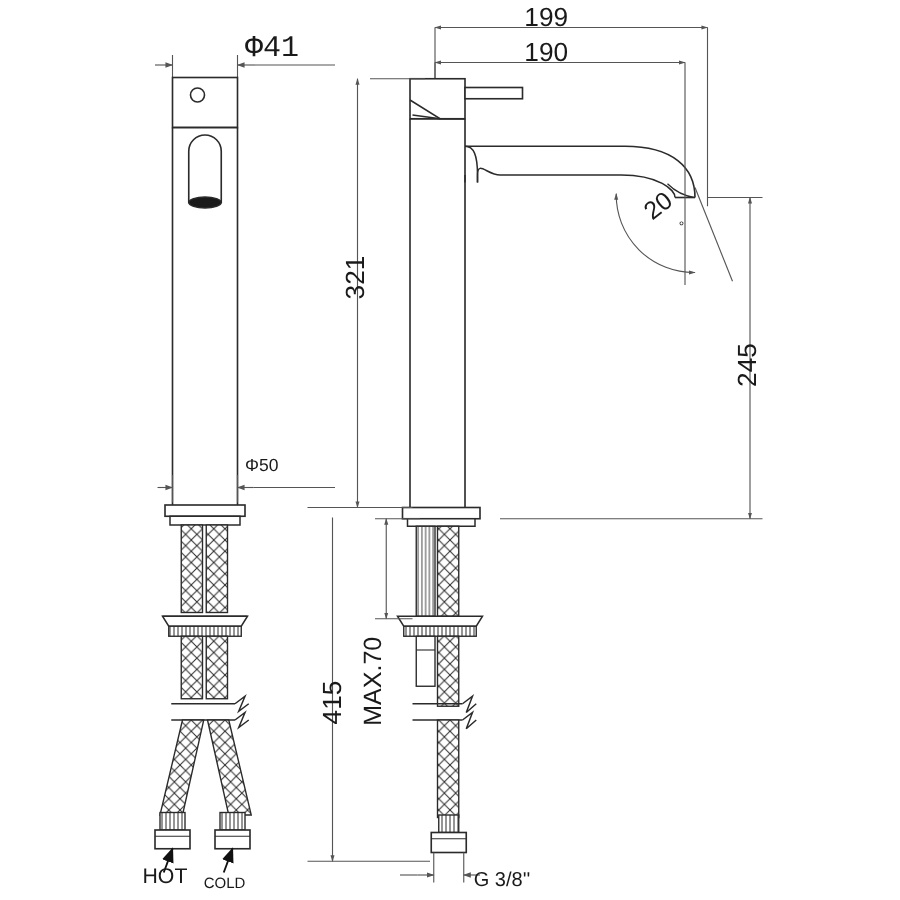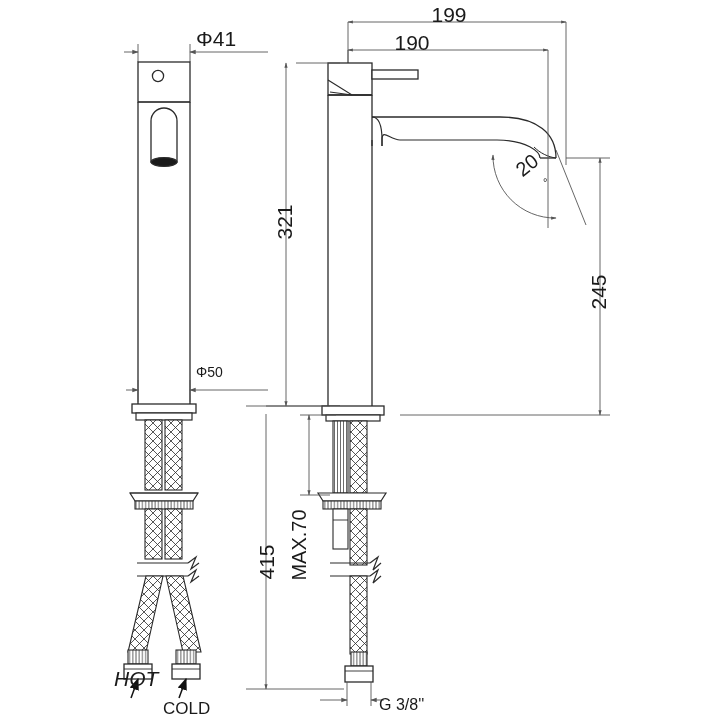--- a/index.html
+++ b/index.html
@@ -22,37 +22,37 @@
     width: 720px;
     height: 720px;
   }
   .dim-text {
     position: absolute;
     font-family: "Liberation Sans", sans-serif;
     color: #1a1a1a;
     white-space: nowrap;
     line-height: 1;
   }
-  .t199   { left: 437px; top: 4px;  font-size: 21px; transform: translateX(-50%); margin-left: 12px; }
-  .t190   { left: 412px; top: 32px; font-size: 21px; transform: translateX(-50%); }
-  .tphi41 { left: 196px; top: 28px; font-size: 21px; }
+  .t199   { left: 437px; top: 4px;  font-size: 21px; transform: translateX(-50%); }
+  .t190   { left: 437px; top: 32px; font-size: 21px; transform: translateX(-50%); }
+  .tphi41 { left: 196px; top: 28px; font-size: 24px; font-family: Liberation Mono, monospace; }
   .tphi50 { left: 196px; top: 365px; font-size: 14px; }
   .t321   { left: 274px; top: 222px; font-size: 21px;
             transform-origin: left top; transform: rotate(-90deg) translate(-50%, 0); }
   .t245   { left: 588px; top: 292px; font-size: 21px;
             transform-origin: left top; transform: rotate(-90deg) translate(-50%, 0); }
   .t415   { left: 256px; top: 562px; font-size: 21px;
             transform-origin: left top; transform: rotate(-90deg) translate(-50%, 0); }
   .tmax70 { left: 289px; top: 545px; font-size: 20px;
             transform-origin: left top; transform: rotate(-90deg) translate(-50%, 0); }
   .t20deg { left: 512px; top: 164px; font-size: 20px;
             transform-origin: left top; transform: rotate(-38deg); }
   .tdegsym{ left: 543px; top: 177px; font-size: 11px; }
-  .thot   { left: 114px; top: 668px; font-size: 21px; font-style: italic; }
-  .tcold  { left: 163px; top: 700px; font-size: 17px; }
+  .thot   { left: 114px; top: 692px; font-size: 17px; }
+  .tcold  { left: 163px; top: 700px; font-size: 12px; }
   .tg38   { left: 379px; top: 697px; font-size: 16px; }
 </style>
 </head>
 <body>
 
 <div id="root">
 
   <svg id="drawing" viewBox="0 0 720 720">
     <defs>
       <marker id="arrIn" viewBox="0 0 10 10" refX="9" refY="5" markerWidth="7" markerHeight="7" orient="auto-start-reverse">

